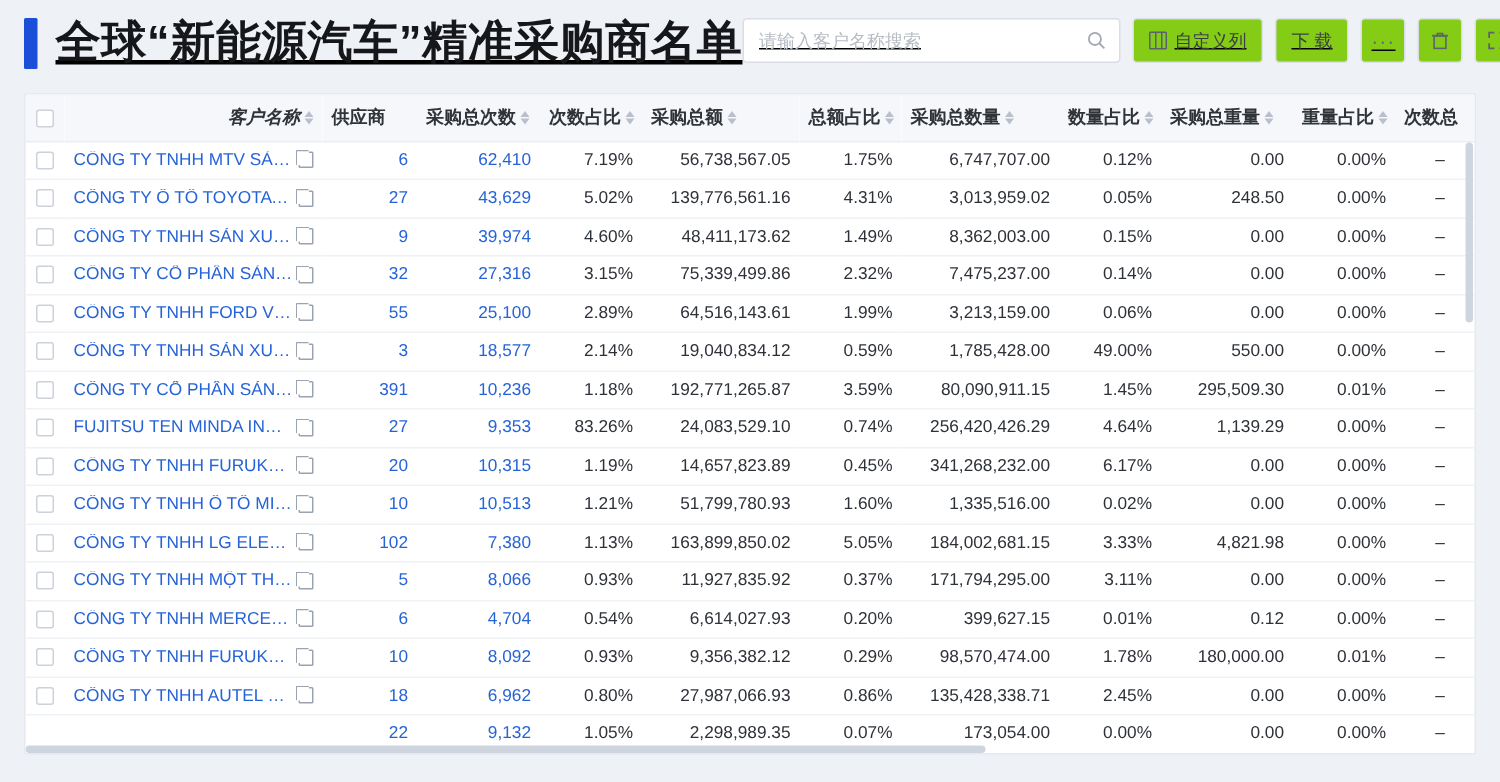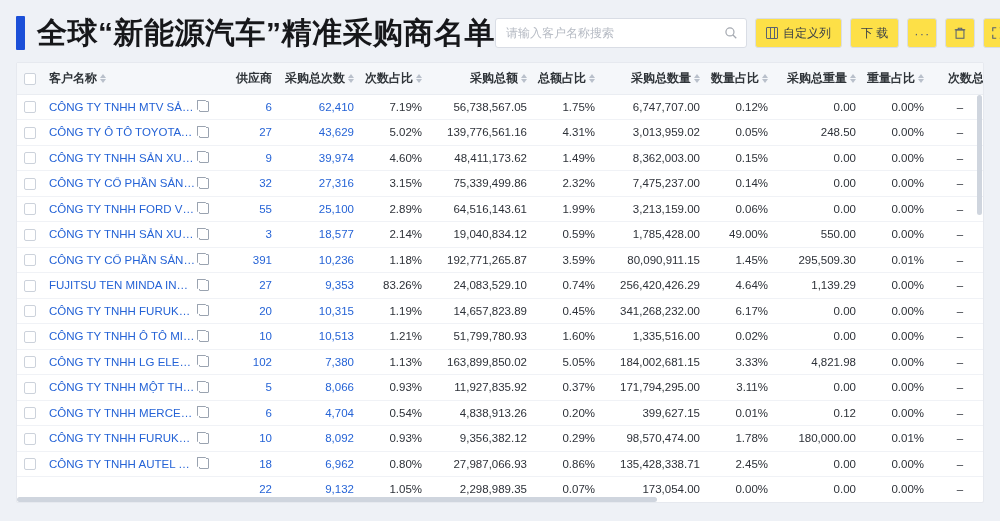--- a/index.html
+++ b/index.html
@@ -12,23 +12,24 @@
   }
   .page {
     position: relative;
     width: 1000px; height: 521px;
     background: #eef1f6;
   }
 
   
   .header {
     display: flex;
-    align-items: center;
+    align-items: flex-start;
     padding: 12px 16px 8px 16px;
     height: 62px;
+    text-decoration: underline;
   }
   .title-bar {
     width: 9px;
     height: 34px;
     background: #1b4fd8;
     border-radius: 1px;
     margin-right: 12px;
     flex: 0 0 auto;
   }
   .title {
@@ -66,21 +67,21 @@
   }
   .search-box input::placeholder { color: #b6bbc4; }
   .icon-search {
     width: 14px; height: 14px;
     flex: 0 0 auto;
     opacity: .55;
   }
   .btn {
     height: 30px;
     border: 1px solid #d9dde5;
-    background: #fde047;
+    background: #84cc16;
     border-radius: 3px;
     font-size: 12px;
     color: #3a3f47;
     display: flex;
     align-items: center;
     justify-content: center;
     gap: 5px;
     padding: 0 10px;
     white-space: nowrap;
     cursor: pointer;
@@ -128,23 +129,23 @@
     color: #2f3439;
     border-bottom: 1px solid #eaedf2;
     padding: 0 6px;
     white-space: nowrap;
     position: relative;
   }
   thead th .th-inner {
     display: flex;
     align-items: center;
     gap: 3px;
-    justify-content: flex-end;
-  }
-  thead th.left .th-inner { justify-content: flex-start; }
+    justify-content: flex-start;
+  }
+  thead th.left .th-inner { justify-content: flex-end; font-style: italic; }
   .sorter {
     display: inline-flex;
     flex-direction: column;
     justify-content: center;
     gap: 1px;
     flex: 0 0 auto;
   }
   .sorter i {
     display: block;
     width: 0; height: 0;
@@ -635,21 +636,21 @@
             <td class="center"><input type="checkbox" class="cb" style=""></td>
             <td>
               <div class="cust-cell">
                 <span class="cust-name">CÔNG TY TNHH MERCEDES--B...</span>
                 <span class="copy-icon"></span>
               </div>
             </td>
             <td class="num blue">6</td>
             <td class="num blue">4,704</td>
             <td class="num">0.54%</td>
-            <td class="num">4,838,913.26</td>
+            <td class="num">6,614,027.93</td>
             <td class="num">0.20%</td>
             <td class="num">399,627.15</td>
             <td class="num">0.01%</td>
             <td class="num">0.12</td>
             <td class="num">0.00%</td>
             <td class="center">–</td>
           </tr>
           <tr>
             <td class="center"><input type="checkbox" class="cb" style=""></td>
             <td>

